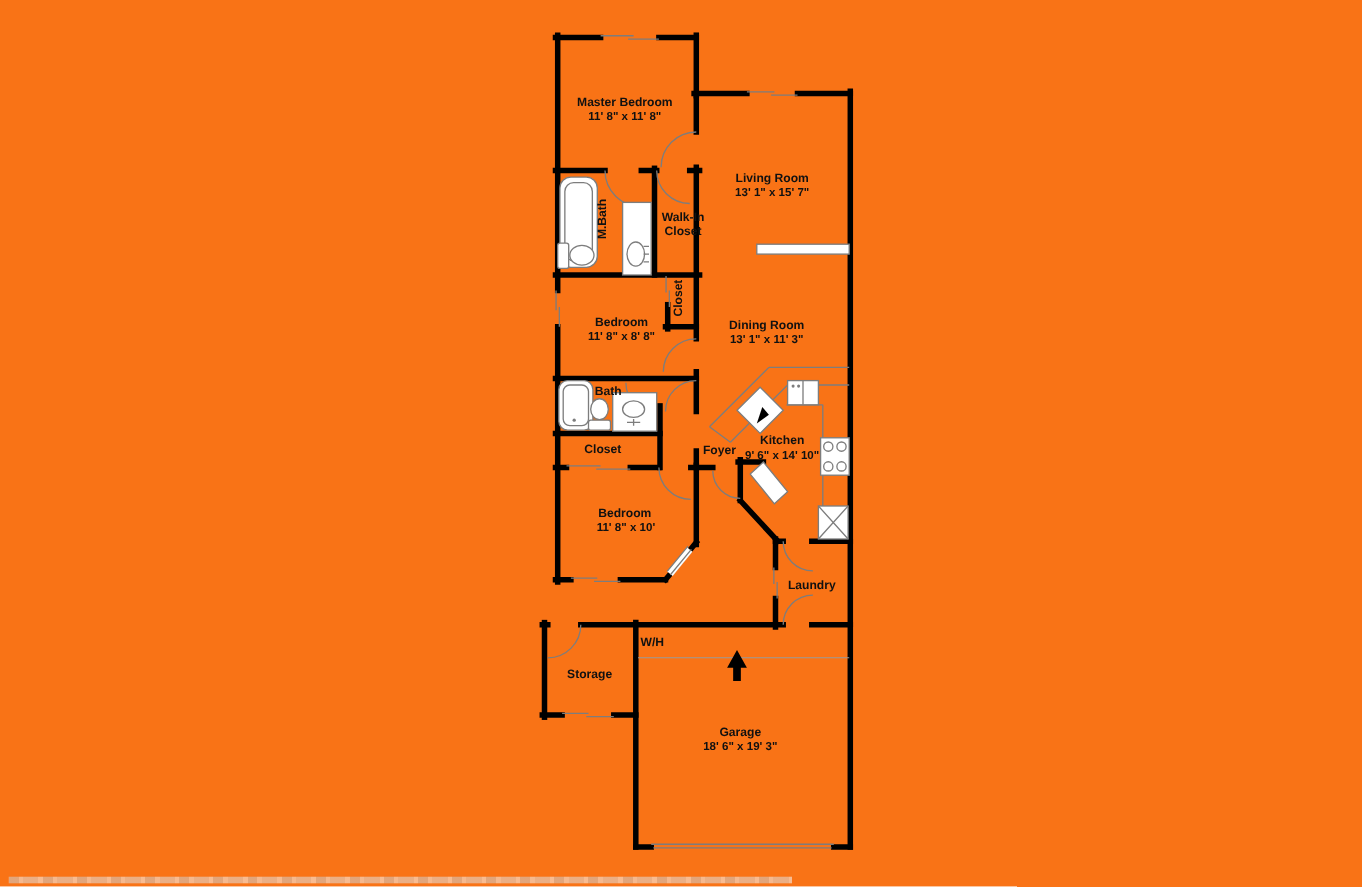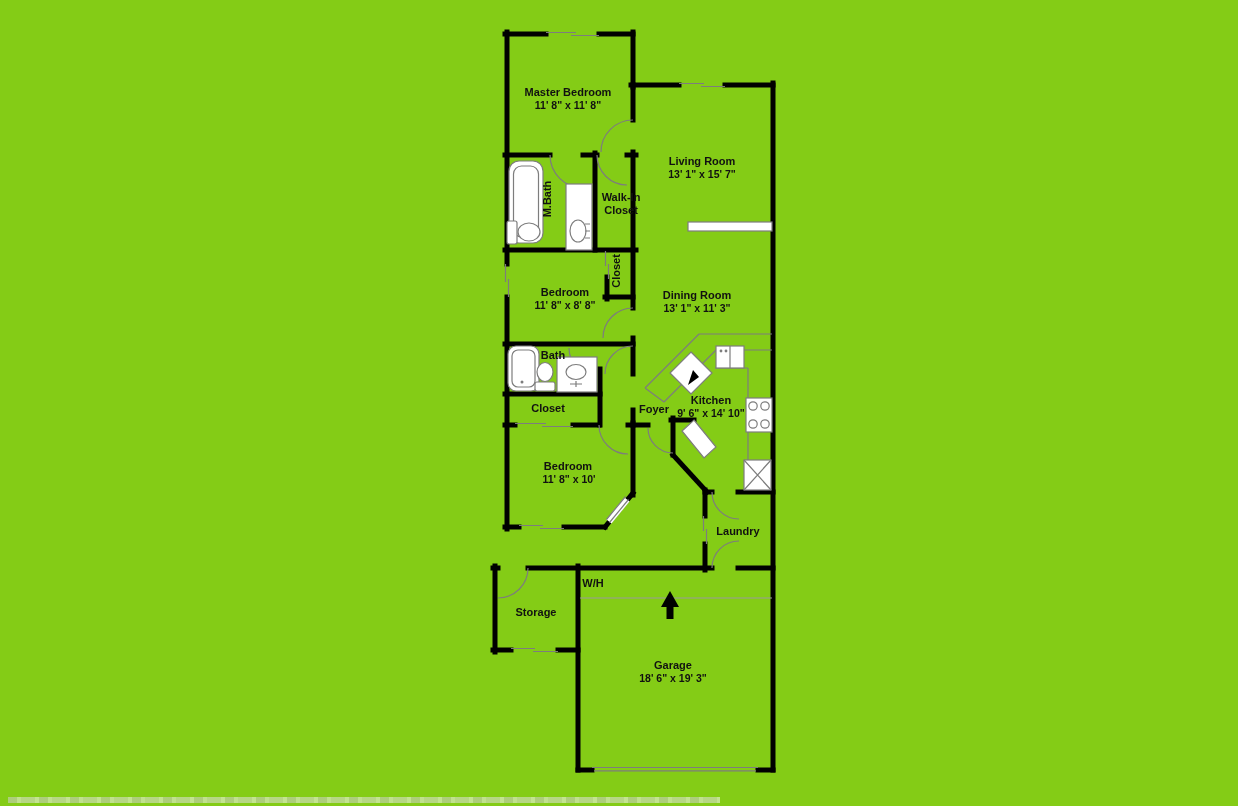--- a/index.html
+++ b/index.html
@@ -1,16 +1,16 @@
 <!DOCTYPE html>
 <html><head>
 <meta charset="utf-8">
 <style>
   html,body{margin:0;padding:0;background:#ffffff;}
-  #stage{position:relative;width:1238px;height:806px;background:#84cc16;overflow:hidden;
+  #stage{position:relative;width:1238px;height:806px;background:#f97316;overflow:hidden;
          font-family:"Liberation Sans",sans-serif;}
   svg{position:absolute;left:0;top:0;}
   .wall{stroke:#000000;stroke-width:5;fill:none;stroke-linecap:square;}
   .thin{stroke:#7d7d7d;stroke-width:1.2;fill:none;}
   .thinw{stroke:#7d7d7d;stroke-width:1.2;fill:#ffffff;}
   .white{stroke:#ffffff;stroke-width:6.5;fill:none;stroke-linecap:butt;}
   .rl{font:bold 11px "Liberation Sans",sans-serif;fill:#111111;text-anchor:middle;}
   .rd{font:bold 10.5px "Liberation Sans",sans-serif;fill:#111111;text-anchor:middle;}
   .solid{fill:#000000;stroke:none;}
   #watermark{position:absolute;left:8px;top:797px;width:712px;height:6px;opacity:.55;

